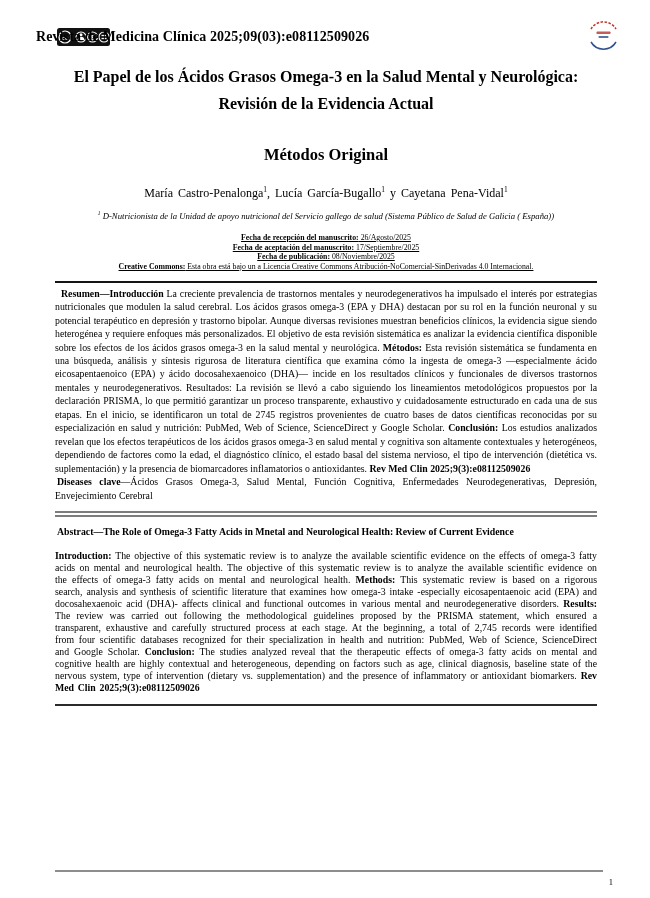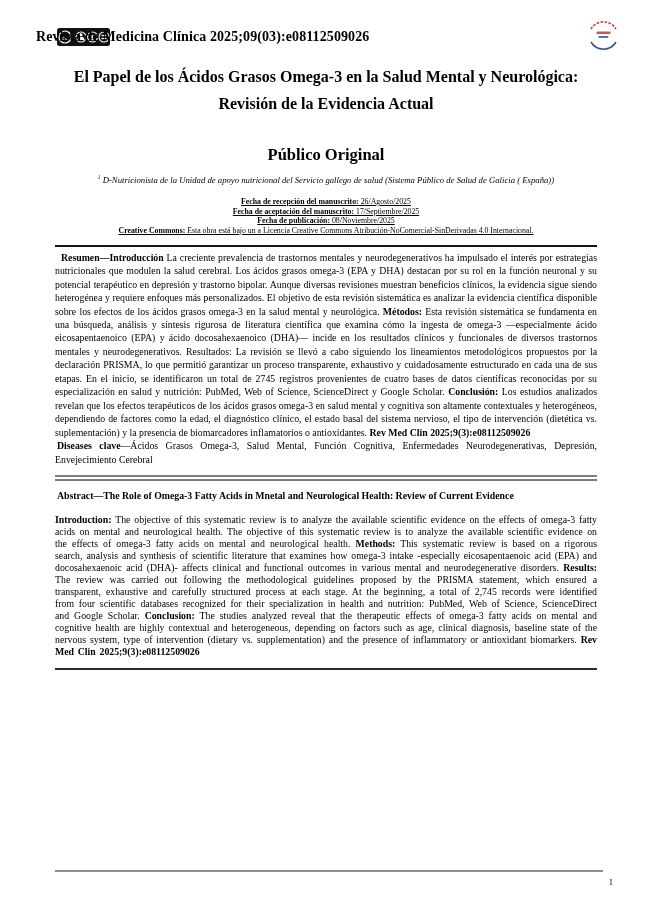--- a/index.html
+++ b/index.html
@@ -79,22 +79,23 @@
       <path d="M 12 24 A 29 29 0 0 1 62 24" fill="none" stroke="#c4392f" stroke-width="3" stroke-dasharray="5 3"></path>
       <path d="M 62 50 A 29 29 0 0 1 12 50" fill="none" stroke="#31508f" stroke-width="3"></path>
       <rect x="23" y="29" width="28" height="5" rx="1.5" fill="#b8413a" opacity="0.85"></rect>
       <rect x="27" y="38" width="20" height="4" rx="1.5" fill="#31508f" opacity="0.8"></rect>
     </svg>
   </div>
 
   <div class="content">
     <h1 class="title">El Papel de los Ácidos Grasos Omega-3 en la Salud Mental y Neurológica: Revisión de la Evidencia Actual</h1>
 
-    <div class="article-type">Público Original</div>
+    <div class="article-type">Métodos Original</div>
 
+    <div class="authors"><span>María Castro-Penalonga</span><sup>1</sup><span>, Lucía García-Bugallo</span><sup>1</sup><span> y Cayetana Pena-Vidal</span><sup>1</sup></div>
 
     <div class="affiliation"><sup>1</sup><span> D-Nutricionista de la Unidad de apoyo nutricional del Servicio gallego de salud (Sistema Público de Salud de Galicia ( España))</span></div>
 
     <div class="dates">
       <div class="date-line"><span style="font-weight: bold;">Fecha de recepción del manuscrito:</span><span> 26/Agosto/2025</span></div>
       <div class="date-line"><span style="font-weight: bold;">Fecha de aceptación del manuscrito:</span><span> 17/Septiembre/2025</span></div>
       <div class="date-line"><span style="font-weight: bold;">Fecha de publicación:</span><span> 08/Noviembre/2025</span></div>
       <div class="date-line"><span style="font-weight: bold;">Creative Commons:</span><span> Esta obra está bajo un a Licencia Creative Commons Atribución-NoComercial-SinDerivadas 4.0 Internacional.</span></div>
     </div>
 

